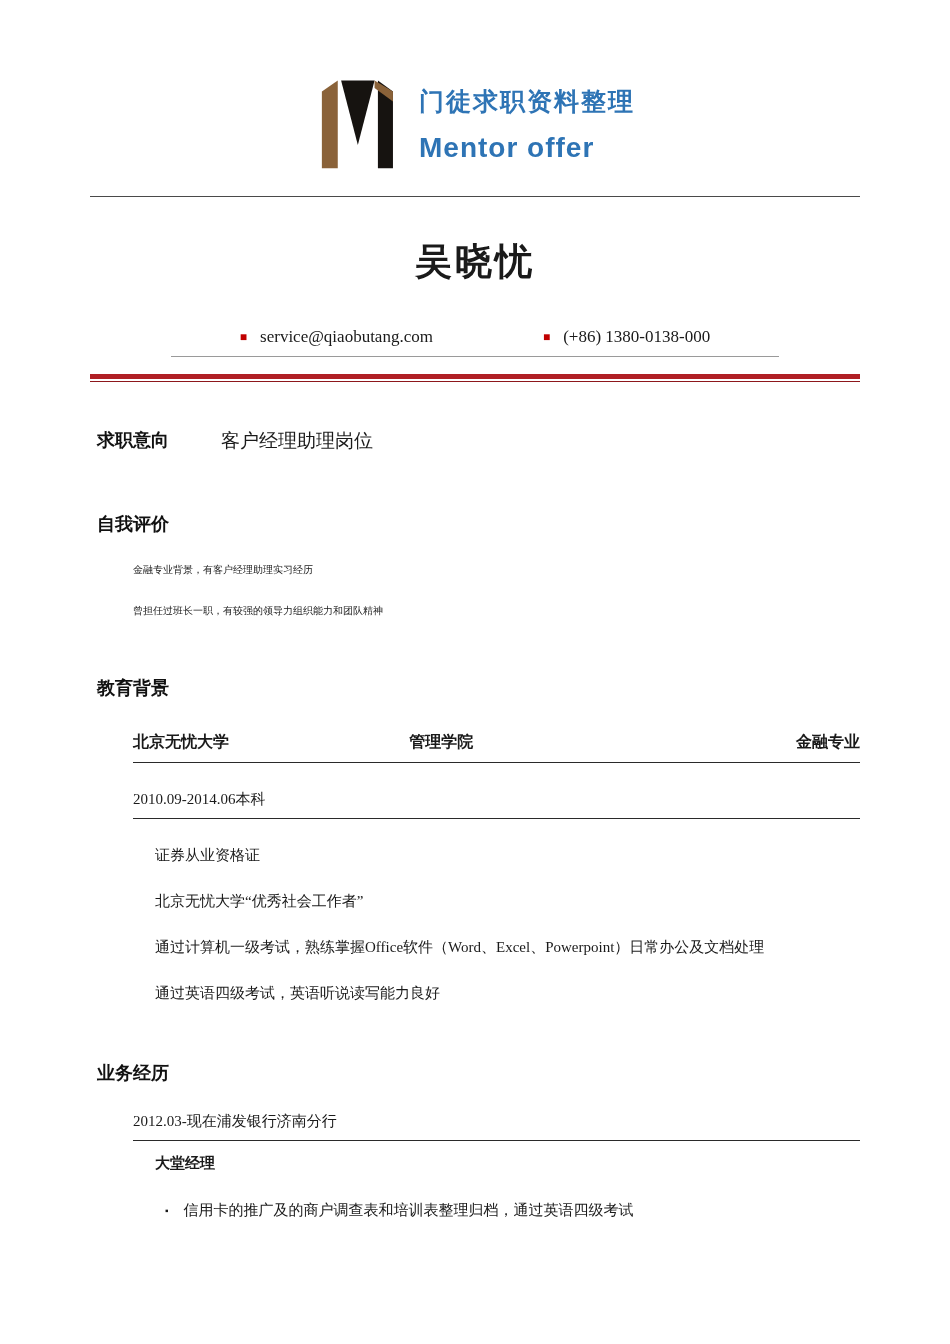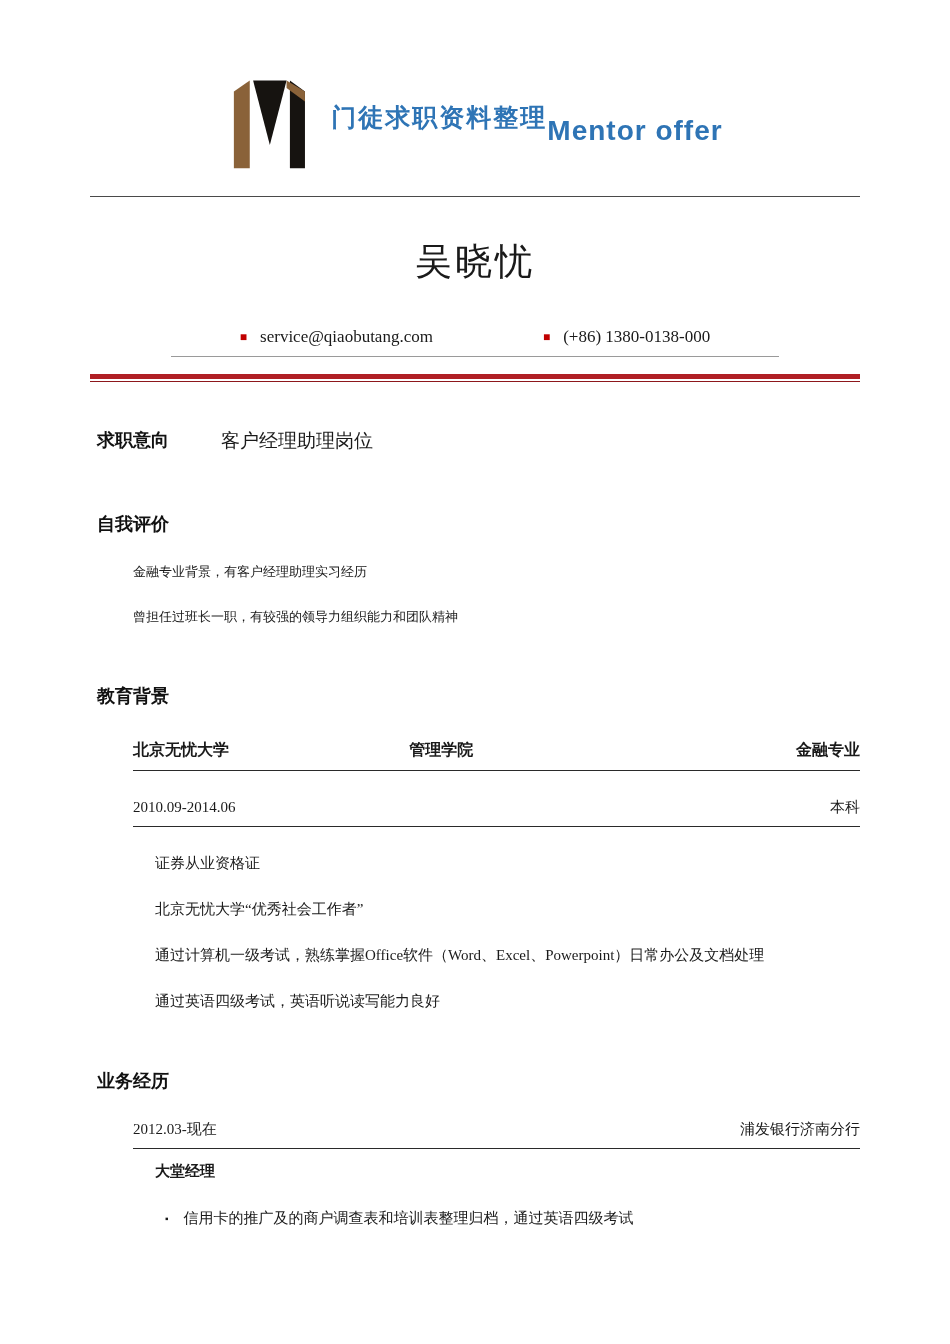--- a/index.html
+++ b/index.html
@@ -13,37 +13,37 @@
     color:#1a1a1a;
     overflow:hidden;
   }
   
   .brand-row {
     padding-top:78px;
     display:flex; align-items:center; justify-content:center;
     gap:20px;
   }
   .logo-box { width:84px; height:92px; flex:0 0 auto; }
-  .brand-text { display:flex; flex-direction:row; }
+  .brand-text { display:flex; flex-direction:column; }
   .brand-cn {
     font-family:"Liberation Sans", sans-serif;
     font-weight:bold; font-size:25px; letter-spacing:2px;
     color:#2e74b5;
   }
   .brand-en {
     font-family:"Liberation Sans", sans-serif;
     font-weight:bold; font-size:28px; letter-spacing:1px;
     color:#2e74b5; margin-top:14px;
   }
   .header-rule { margin:26px 90px 0; border-top:1px solid #4a4a4a; }
 
   
   .name {
     text-align:center; font-size:37px; letter-spacing:3px;
-    margin-top:40px; font-weight:normal;
+    margin-top:40px; font-weight:bold;
   }
   .name-rule { width:460px; margin:-9px auto 0; border-bottom:1px solid #8a8a8a; position:relative; z-index:-1; }
   .contacts {
     display:flex; justify-content:center; gap:110px;
     margin-top:48px; font-size:17px;
   }
   .contact { display:flex; align-items:center; gap:13px; }
   .contact-bullet { color:#c00000; font-size:12px; line-height:1; }
   .contact-rule { width:608px; margin:9px auto 0; border-bottom:1px solid #9a9a9a; }
 
@@ -54,35 +54,35 @@
   
   .content { padding:0 90px; }
   .sec-heading {
     font-family:"Liberation Sans", sans-serif;
     font-weight:bold; font-size:18px; color:#111;
   }
   .objective-row { margin-top:46px; padding-left:7px; display:flex; align-items:flex-start; }
   .objective-value { margin-left:52px; font-size:19px; }
 
   .section { margin-top:58px; padding-left:7px; }
-  .body-item { margin-top:27px; padding-left:36px; font-size:13px; }
+  .body-item { margin-top:27px; padding-left:36px; font-size:10px; }
   .edu-item  { margin-top:27px; padding-left:58px; font-size:15px; }
 
   .edu-row1 {
     margin-left:36px; margin-top:32px;
     display:flex; align-items:center;
     border-bottom:1px solid #2a2a2a; padding-bottom:9px;
     font-family:"Liberation Sans", sans-serif; font-weight:bold; font-size:16px;
   }
   .edu-school { flex:0 0 38%; }
   .edu-college { flex:1 1 auto; }
   .edu-major { text-align:right; }
   .edu-row2, .exp-row {
     margin-left:36px; margin-top:27px;
-    display:flex; justify-content:space-between; align-items:baseline;
+    display:flex; align-items:baseline;
     border-bottom:1px solid #2a2a2a; padding-bottom:9px;
     font-size:15px;
   }
   .position {
     margin-top:13px; padding-left:58px;
     font-family:"Liberation Sans", sans-serif; font-weight:bold; font-size:15px;
   }
   .exp-bullet { margin-top:28px; padding-left:68px; font-size:15px; display:flex; gap:15px; align-items:flex-start; }
   .sq { font-size:10px; line-height:1; margin-top:5px; color:#1a1a1a; }
 </style>

